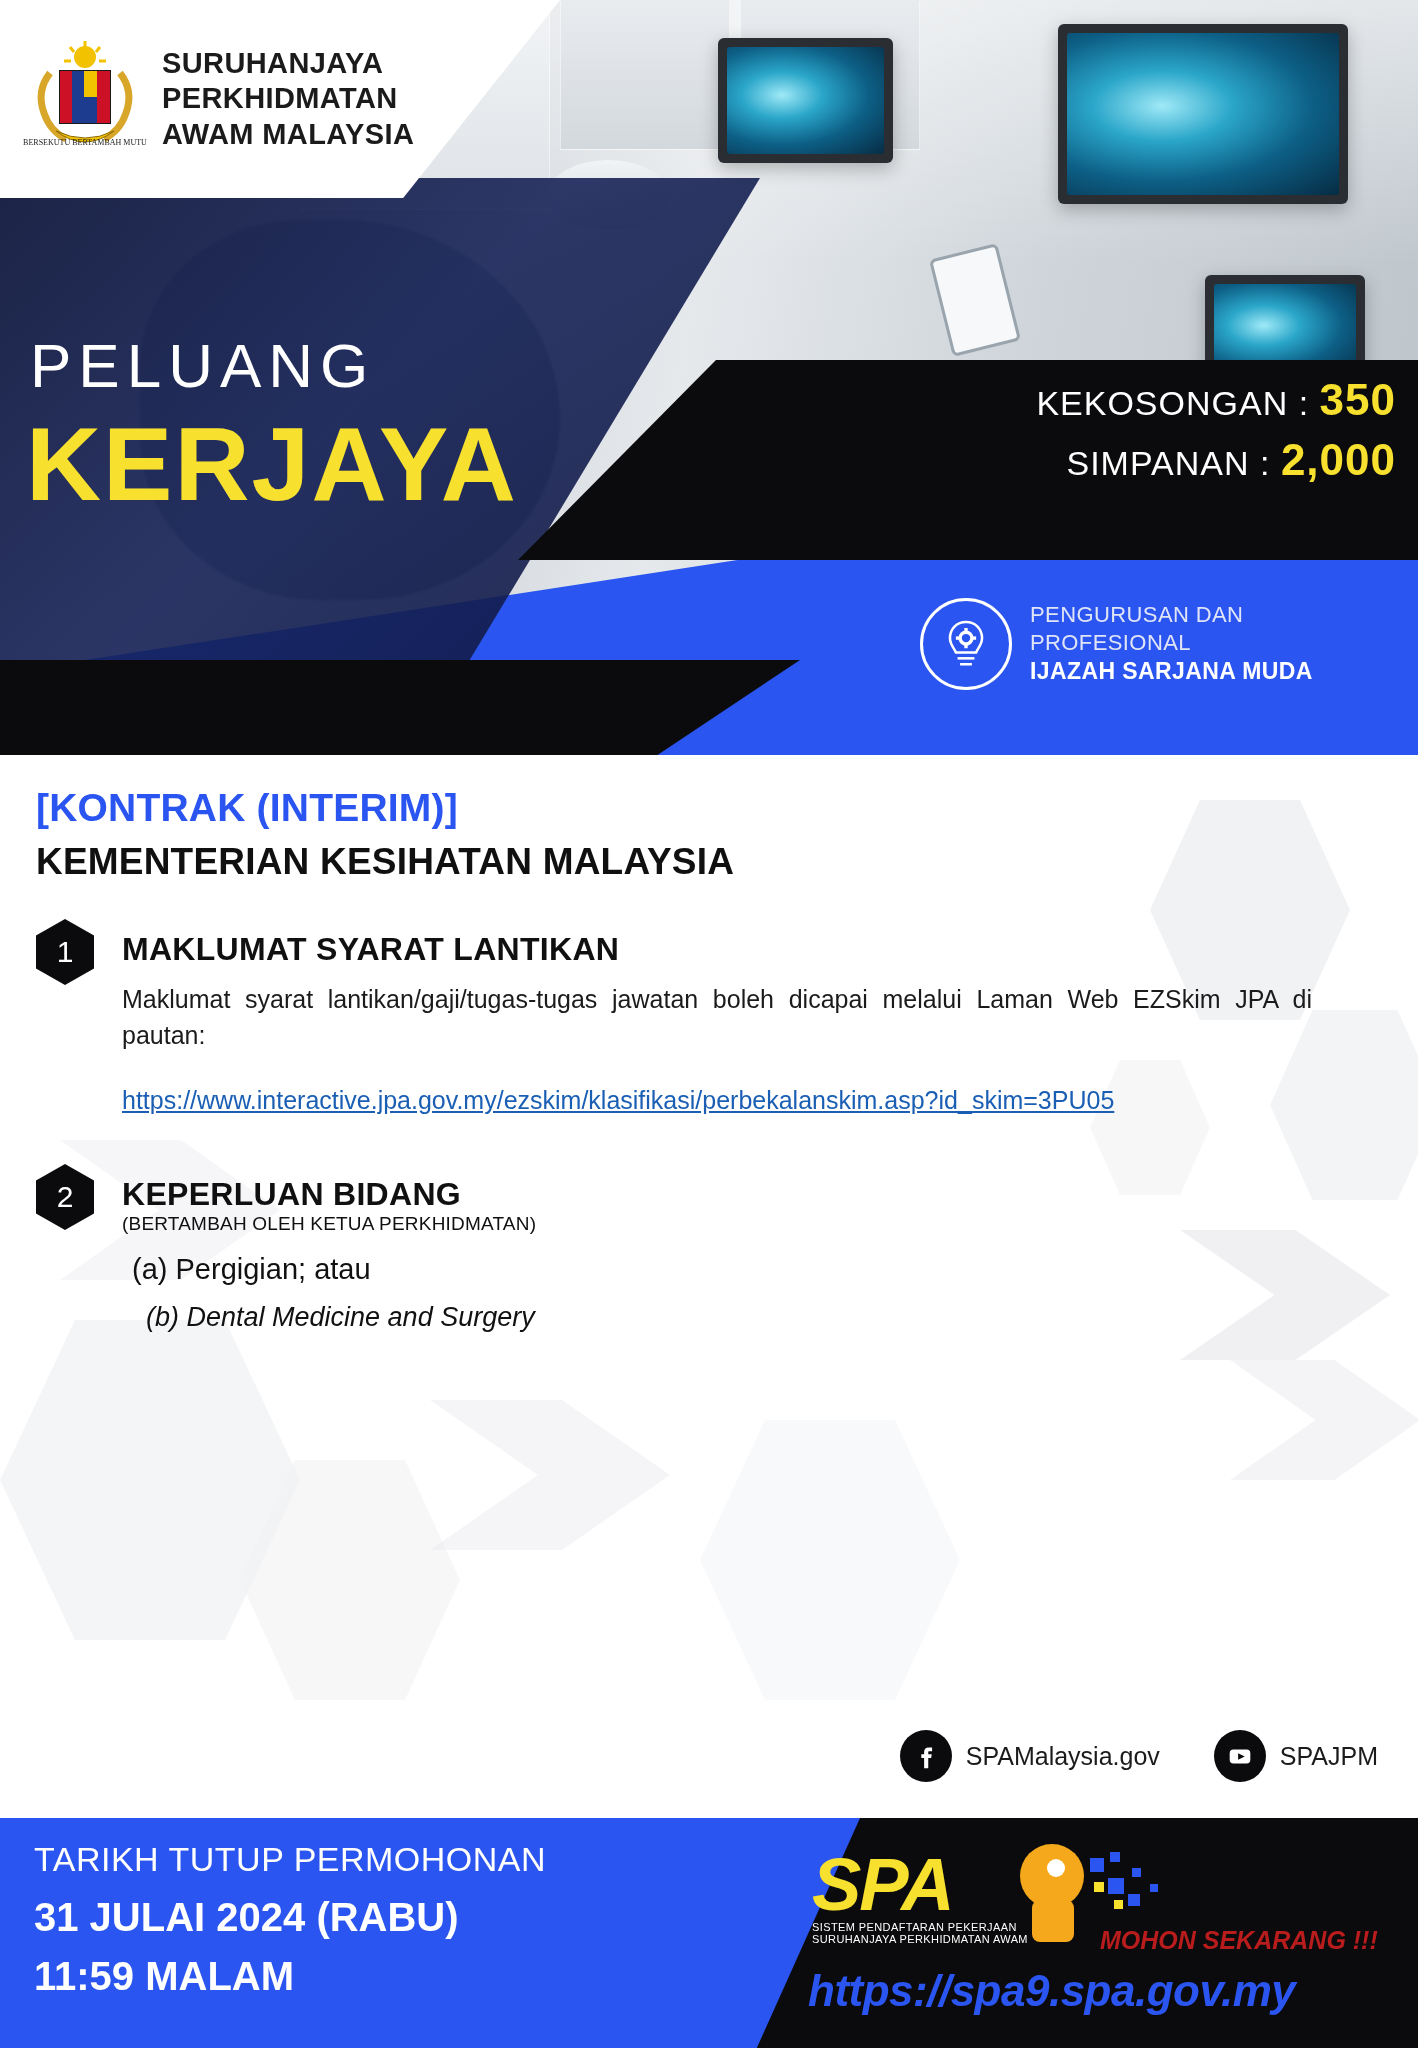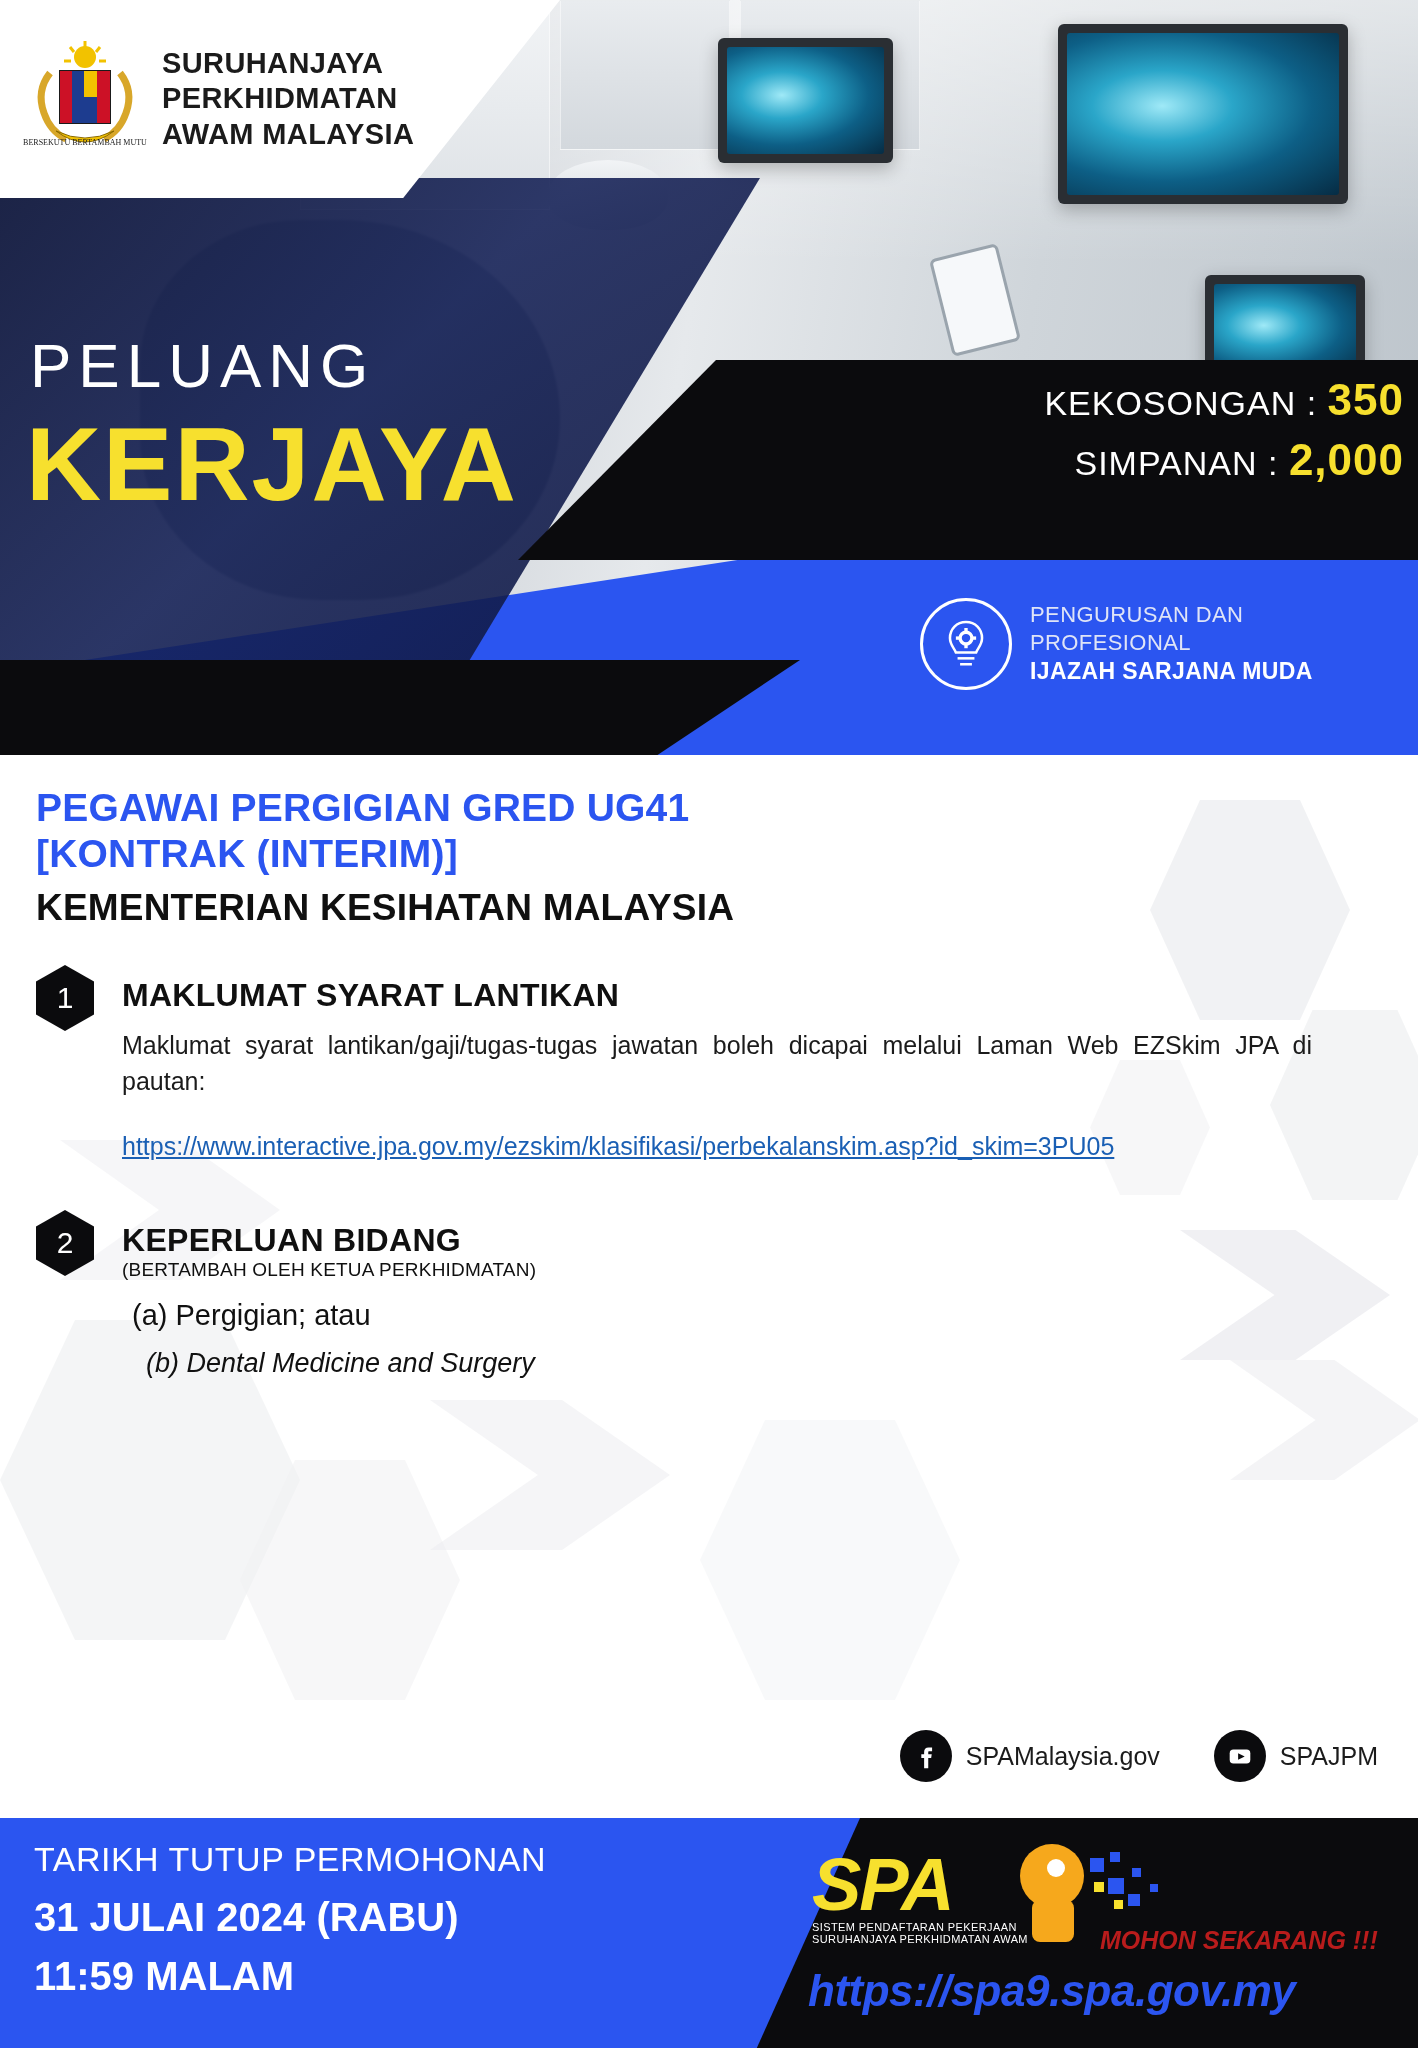--- a/index.html
+++ b/index.html
@@ -143,21 +143,21 @@
     z-index: 3;
   }
   .black-wedge {
     position: absolute; right: 0; top: 360px;
     width: 900px; height: 200px;
     background: #0b0b0d;
     clip-path: polygon(22% 0, 100% 0, 100% 100%, 0 100%);
     z-index: 3;
   }
   .vac-box {
-    position: absolute; right: 8px; top: 375px; z-index: 5;
+    position: absolute; right: 16px; top: 375px; z-index: 5;
     text-align: right; color: #ffffff; padding-right: 6px;
   }
   .vac-line { font-size: 34px; letter-spacing: 1px; margin-bottom: 10px; }
   .vac-line b { font-size: 44px; color: #f7e02e; font-weight: 700; }
 
   
   .blue-band {
     position: absolute; left: 0; top: 560px;
     width: 1418px; height: 195px;
     background: #2b55f0;
@@ -380,21 +380,20 @@
     <div class="chev" style="left:1230px;top:600px;width:190px;height:120px;opacity:.6;"></div>
     <div class="hex" style="left:0px;top:560px;width:300px;height:320px;opacity:.75;"></div>
     <div class="hex" style="left:240px;top:700px;width:220px;height:240px;opacity:.55;"></div>
     <div class="chev" style="left:430px;top:640px;width:240px;height:150px;opacity:.5;"></div>
     <div class="hex" style="left:700px;top:660px;width:260px;height:280px;opacity:.45;"></div>
     <div class="chev" style="left:60px;top:380px;width:220px;height:140px;opacity:.45;"></div>
   </div>
 
   <div class="content">
     <div class="title-blue">
-      <div>PEGAWAI PERGIGIAN GRED UG41</div>
       <div>[KONTRAK (INTERIM)]</div>
     </div>
     <div class="title-black">KEMENTERIAN KESIHATAN MALAYSIA</div>
 
     <div class="section">
       <div class="hexnum">1</div>
       <div class="sec-head">MAKLUMAT SYARAT LANTIKAN</div>
       <div class="sec-body">Maklumat syarat lantikan/gaji/tugas-tugas jawatan boleh dicapai melalui Laman Web EZSkim JPA di pautan:</div>
       <a class="link">https://www.interactive.jpa.gov.my/ezskim/klasifikasi/perbekalanskim.asp?id_skim=3PU05</a>
     </div>

